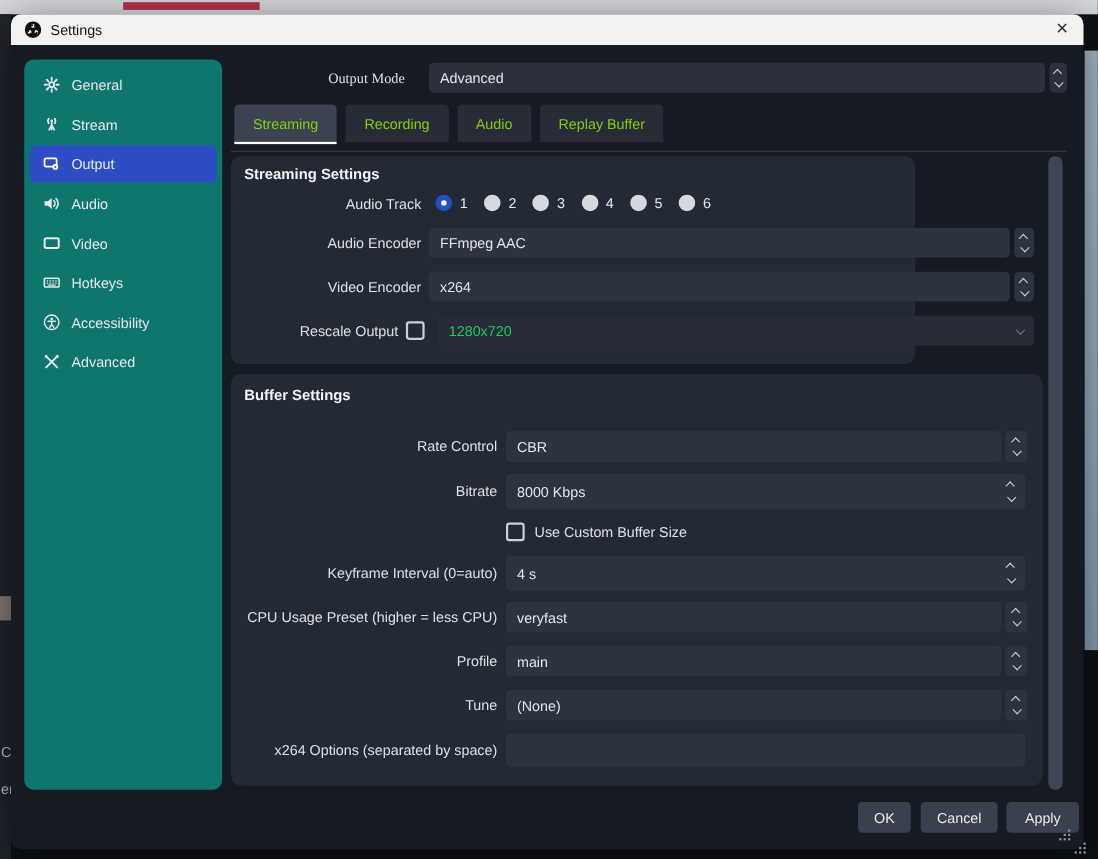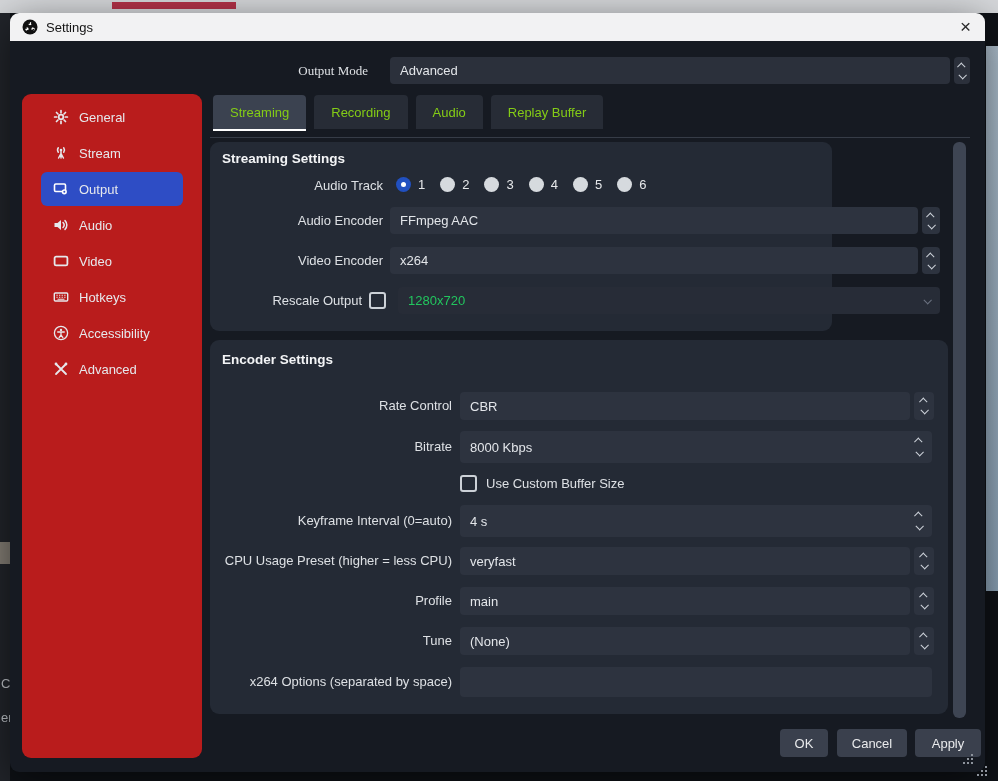--- a/index.html
+++ b/index.html
@@ -19,22 +19,22 @@
   
   #dialog { left:10px; top:13px; width:975px; height:759px; background:#161a22;
             border-radius:9px; box-shadow:0 10px 40px rgba(0,0,0,.55); }
   #titlebar { left:0; top:0; width:975px; height:28px; background:#f2f2f3;
               border-radius:9px 9px 0 0; display:flex; align-items:center; padding:0 12px; }
   #titlebar .title { color:#141414; font-size:13px; margin-left:8px; }
   #close-btn { position:absolute; right:14px; top:2px; color:#2b2b2b; font-size:19px;
                line-height:24px; cursor:default; }
 
   
-  #sidebar { left:12px; top:41px; width:180px; height:664px; background:#b91c1c;
-             border-radius:9px; padding:6px 19px;margin-top:40px; }
+  #sidebar { left:12px; top:41px; width:180px; height:664px; background:#0f766e;
+             border-radius:9px; padding:6px 5px; }
   .side-item { height:34px; margin-bottom:2px; display:flex; align-items:center;
                padding-left:12px; border-radius:6px; color:#e6e8ec; font-size:13px; }
   .side-item.selected { background:#2e4dc5; }
   .side-item .icn { width:16px; height:16px; margin-right:10px; flex:0 0 16px; }
   .icn svg { width:16px; height:16px; display:block; }
 
   
   .combo { background:#2d333f; border-radius:4px; display:flex; align-items:center;
            padding:0 10px; color:#e3e6ea; font-size:13px; }
   .combo.disabled { background:#272c37; color:#22c55e; }
@@ -258,21 +258,21 @@
 
     <div class="abs label" style="left:0; top:145px; width:152px; line-height:27px;">Rescale Output</div>
     <div class="abs checkbox" style="left:159px; top:150px;"></div>
     <div class="abs combo disabled" style="left:188px; top:145px; width:542px; height:27px;">
       <span>1280x720</span>
       <i class="cv down gray" style="margin-left:auto;"></i>
     </div>
   </div>
 
   <div class="abs panel" style="left:200px; top:327px; width:738px; height:374px;">
-    <div class="abs ptitle" style="left:12px; top:12px;">Encoder Settings</div>
+    <div class="abs ptitle" style="left:12px; top:12px;">Buffer Settings</div>
 
     <div class="abs label" style="left:0; top:52px; width:242px; line-height:28px;">Rate Control</div>
     <div class="abs combo" style="left:250px; top:52px; width:450px; height:28px;">
       <span>CBR</span>
     </div>
     <div class="abs spinbtn" style="left:704px; top:52px; width:20px; height:28px;">
       <i class="cv up"></i>
         <i class="cv down"></i>
     </div>
 

